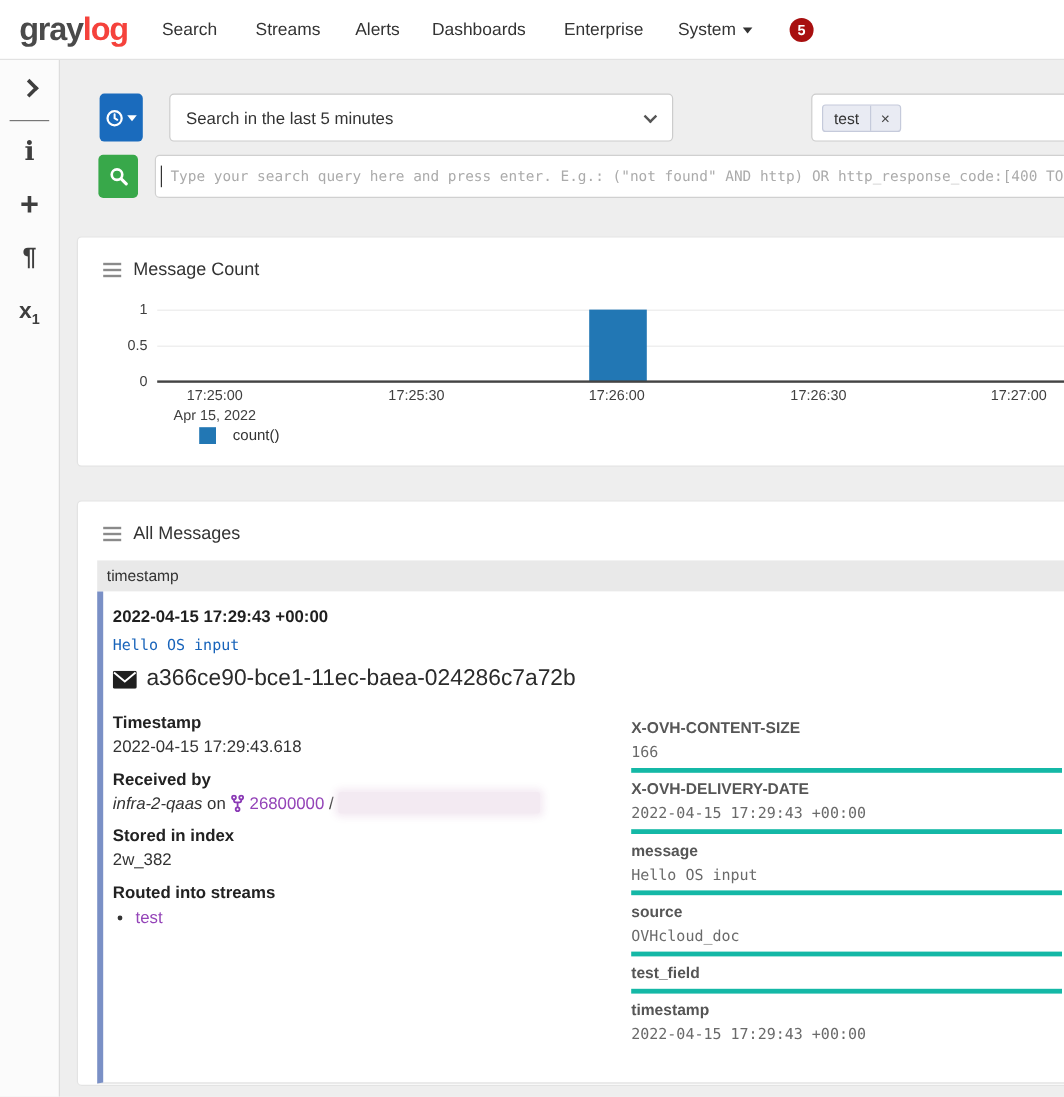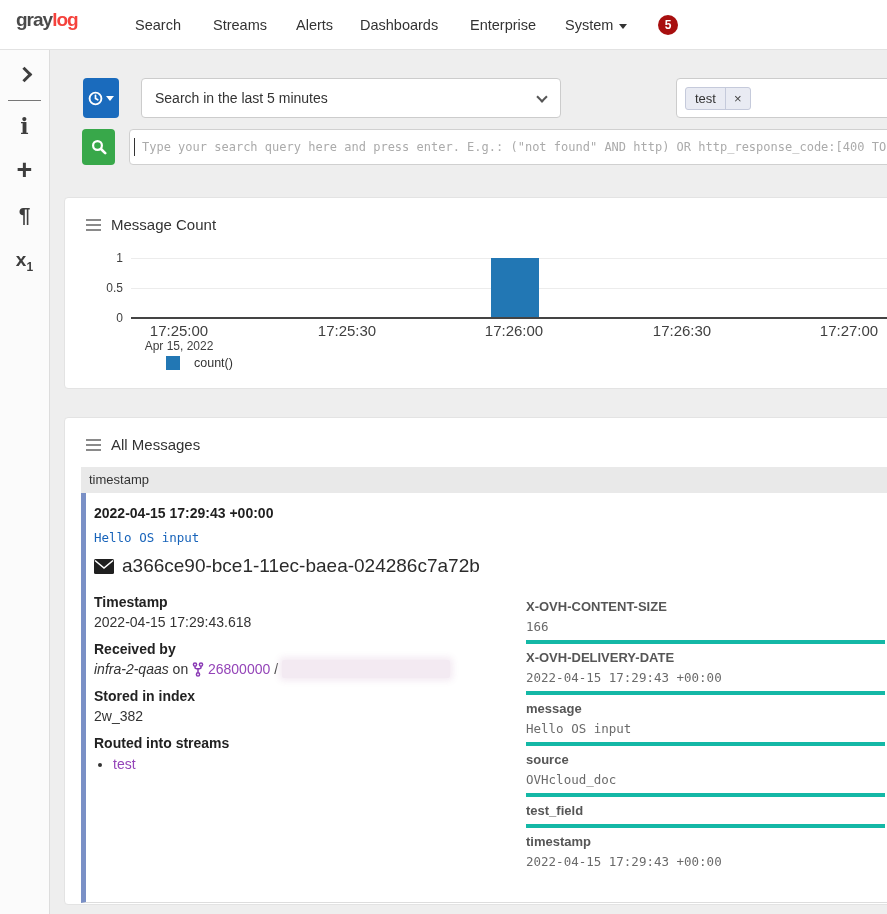--- a/index.html
+++ b/index.html
@@ -3,21 +3,21 @@
 <meta charset="utf-8">
 <style>
   * { margin:0; padding:0; box-sizing:border-box; }
   html,body { width:887px; height:914px; overflow:hidden; background:#eee;
     font-family:"Liberation Sans", sans-serif; color:#333; }
   body { position:relative; }
 
   
   #navbar { position:absolute; left:0; top:0; width:887px; height:50px;
     background:#fff; border-bottom:1px solid #e2e2e2; z-index:5; }
-  .logo { position:absolute; left:16px; top:9px; font-size:19px; font-weight:bold;
+  .logo { position:absolute; left:16px; top:9px; font-size:27px; font-weight:bold;
     letter-spacing:-1px; cursor:pointer; }
   .logo .lg-gray { color:#4a4a4a; }
   .logo .lg-red  { color:#f5423c; }
   .nav-item { position:absolute; top:0; line-height:50px; font-size:14.5px;
     color:#333; cursor:pointer; white-space:nowrap; }
   .caret-down { display:inline-block; width:0; height:0; margin-left:6px;
     border-left:4px solid transparent; border-right:4px solid transparent;
     border-top:5px solid #333; vertical-align:middle; }
   .badge-red { position:absolute; left:658px; top:15px; width:20px; height:20px;
     border-radius:50%; background:#a80f0f; color:#fff; font-size:12px;
@@ -81,21 +81,21 @@
     box-shadow:0 5px 0 #8a8a8a, 0 10px 0 #8a8a8a; cursor:grab; }
   .widget-title { font-size:15px; color:#333; }
 
   
   .ylabel { position:absolute; width:30px; left:28px; text-align:right;
     font-size:12px; color:#3f3f3f; line-height:16px; }
   .grid { position:absolute; left:66px; right:0; height:1px; background:#ececec; }
   .xaxis { position:absolute; left:66px; right:0; top:119px; height:2px; background:#444; }
   .bar { position:absolute; left:426px; top:60px; width:48px; height:60px; }
   .xtick { position:absolute; top:124px; width:110px; text-align:center;
-    font-size:15px; color:#3f3f3f; }
+    font-size:12px; color:#3f3f3f; }
   .xdate { position:absolute; left:54px; top:141px; width:120px; text-align:center;
     font-size:12px; color:#3f3f3f; }
   .legend { position:absolute; left:73px; top:158px; display:flex;
     align-items:center; gap:14px;padding-left:28px; }
   .legend-swatch { width:14px; height:14px; }
   .legend-label { font-size:12.5px; color:#333; }
 
   
   .table-header { position:absolute; left:16px; right:0; top:49px; height:26px;
     background:#e9e9e9; line-height:26px; padding-left:8px; font-size:13px;

